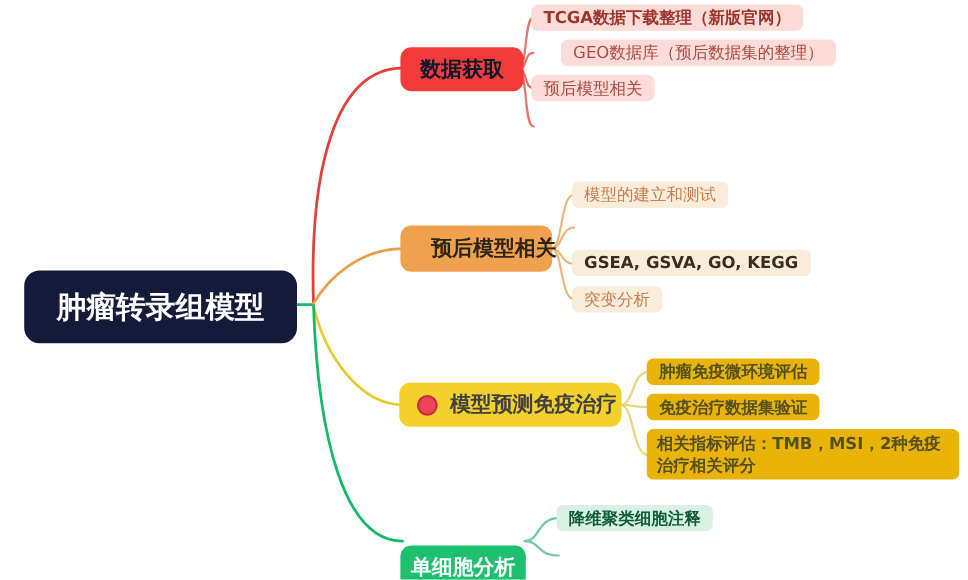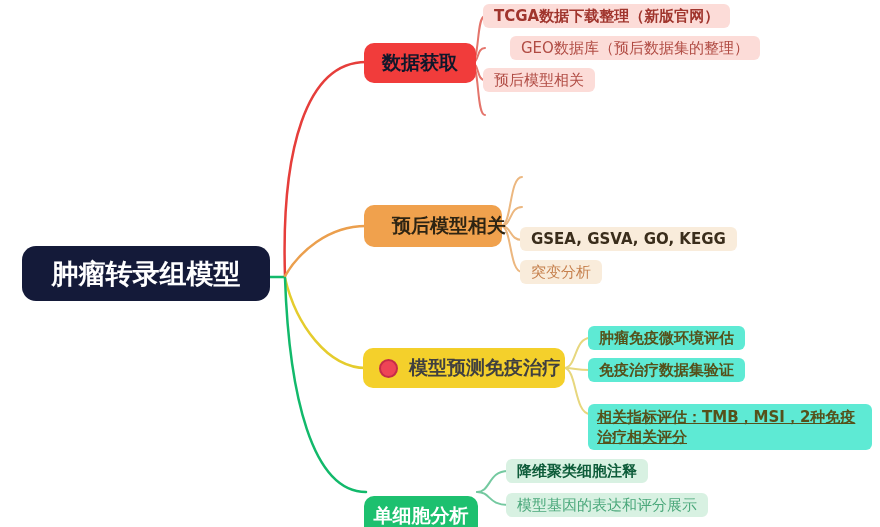--- a/index.html
+++ b/index.html
@@ -7,21 +7,21 @@
   body { font-family:"DejaVu Sans","Liberation Sans",sans-serif; }
   .canvas {
     position:relative; width:880px; height:527px; background:#ffffff; overflow:hidden;
   }
   svg.links { position:absolute; left:0; top:0; width:880px; height:527px; }
   svg.links path, svg.links line { fill:none; stroke-linecap:round; }
 
   .node { position:absolute; display:flex; align-items:center; white-space:nowrap; }
 
   .root-node {
-    left:22px; top:246px; width:248px; height:55px;
+    left:22px; top:246px; width:248px; height:66px;
     background:#141a39; border-radius:14px; color:#ffffff;
     font-size:27px; font-weight:bold; justify-content:center;
   }
 
   .branch { height:40px; border-radius:10px; font-size:19px; font-weight:bold; justify-content:center; }
   .branch-1 { left:364px; top:43px;  width:112px; background:#f13c3b; color:#0f172a; }
   .branch-2 { left:364px; top:205px; width:138px; height:42px; background:#f0a14d; color:#2e2413;padding-left:32px; }
   .branch-3 { left:363px; top:348px; width:202px; background:#f4d02b; color:#404040; justify-content:flex-start; padding-left:16px; }
   .branch-4 { left:364px; top:496px; width:114px; background:#1dc06f; color:#ffffff; }
 
@@ -34,37 +34,37 @@
   .child {
     position:absolute; border-radius:6px; font-size:15px;
     line-height:20px; padding:2px 11px; white-space:nowrap;
   }
   .bold { font-weight:bold; }
 
   .pink   { background:#fcdcd8; color:#b04b43; }
   .pink.bold { color:#a0352d; }
   .cream  { background:#f9ecdb; color:#c6814e; }
   .cream.bold { color:#3a2d1b; }
-  .lyellow{ background:#5eead4; color:#55511b; }
+  .lyellow{ background:#eab308; color:#55511b; }
   .lgreen { background:#d8f1e2; color:#4ba87b; }
   .lgreen.bold { color:#0e5c3a; }
 
   .c1a { left:483px; top:4px; }
   .c1b { left:510px; top:36px; }
   .c1c { left:483px; top:68px; }
   .c1d { left:483px; top:103px; }
 
   .c2a { left:520px; top:165px; }
   .c2b { left:520px; top:194px; }
   .c2c { left:520px; top:227px; }
   .c2d { left:520px; top:260px; }
 
   .c3a { left:588px; top:326px; }
   .c3b { left:588px; top:358px; }
-  .c3c { left:588px; top:404px; width:284px; white-space:normal; padding:3px 9px;text-decoration:underline; }
+  .c3c { left:588px; top:390px; width:284px; white-space:normal; padding:3px 9px; }
 
   .c4a { left:506px; top:459px; }
   .c4b { left:506px; top:493px; }
 </style>
 </head>
 <body>
 
 <div class="canvas">
 
   <svg class="links" viewBox="0 0 880 527">
@@ -101,23 +101,23 @@
   <div class="node branch branch-3">
     <span class="dot-icon"></span>
     <span>模型预测免疫治疗</span>
   </div>
   <div class="node branch branch-4">单细胞分析</div>
 
   <div class="child pink bold c1a">TCGA数据下载整理（新版官网）</div>
   <div class="child pink c1b">GEO数据库（预后数据集的整理）</div>
   <div class="child pink c1c">预后模型相关</div>
 
+  <div class="child cream c2a">模型的建立和测试</div>
   <div class="child cream bold c2c">GSEA, GSVA, GO, KEGG</div>
   <div class="child cream c2d">突变分析</div>
 
   <div class="child lyellow bold c3a">肿瘤免疫微环境评估</div>
   <div class="child lyellow bold c3b">免疫治疗数据集验证</div>
   <div class="child lyellow bold c3c">相关指标评估：TMB，MSI，2种免疫治疗相关评分</div>
 
   <div class="child lgreen bold c4a">降维聚类细胞注释</div>
-  <div class="child lgreen c4b">模型基因的表达和评分展示</div>
 
 </div>
 
 </body></html>

